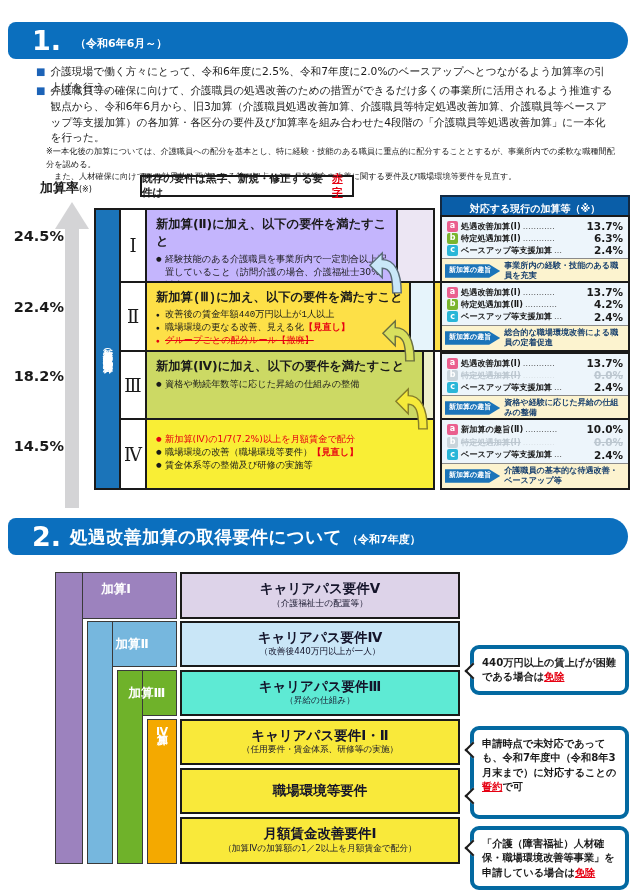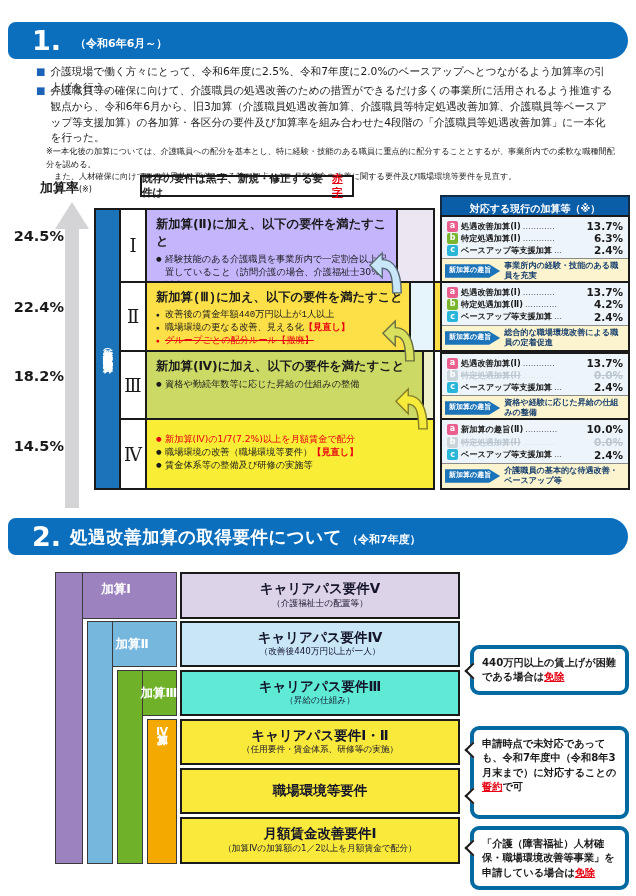--- a/index.html
+++ b/index.html
@@ -271,21 +271,21 @@
 <div class="lvl" style="left:55px;top:572px;width:122px;height:47px;background:#9c82be;"></div>
 <div class="lvl" style="left:55px;top:572px;width:28px;height:292px;background:#9c82be;"></div>
 <div class="lvl" style="left:87px;top:621px;width:90px;height:46px;background:#76b7de;"></div>
 <div class="lvl" style="left:87px;top:621px;width:26px;height:243px;background:#76b7de;"></div>
 <div class="lvl" style="left:117px;top:670px;width:60px;height:46px;background:#6fb22a;"></div>
 <div class="lvl" style="left:117px;top:670px;width:26px;height:194px;background:#6fb22a;"></div>
 <div class="lvl" style="left:147px;top:719px;width:30px;height:145px;background:#f4a900;"></div>
 
 <div class="lvllabel" style="left:55px;top:572px;width:122px;height:34px;">加算Ⅰ</div>
 <div class="lvllabel" style="left:87px;top:621px;width:90px;height:46px;">加算Ⅱ</div>
-<div class="lvllabel" style="left:117px;top:670px;width:60px;height:46px;padding-left:12px;">加算Ⅲ</div>
+<div class="lvllabel" style="left:117px;top:670px;width:60px;height:46px;">加算Ⅲ</div>
 <div class="lvllabel vert" style="left:147px;top:719px;width:30px;height:145px;align-items:flex-start;padding-top:6px;box-sizing:border-box;">
   <span>加算Ⅳ</span>
 </div>
 
 <div class="s2row" style="top:572px;height:47px;background:#ddd3e9;">
   <div class="s2title">キャリアパス要件Ⅴ</div>
   <div class="s2sub">（介護福祉士の配置等）</div>
 </div>
 <div class="s2row" style="top:621px;height:46px;background:#c9e6f7;">
   <div class="s2title">キャリアパス要件Ⅳ</div>

